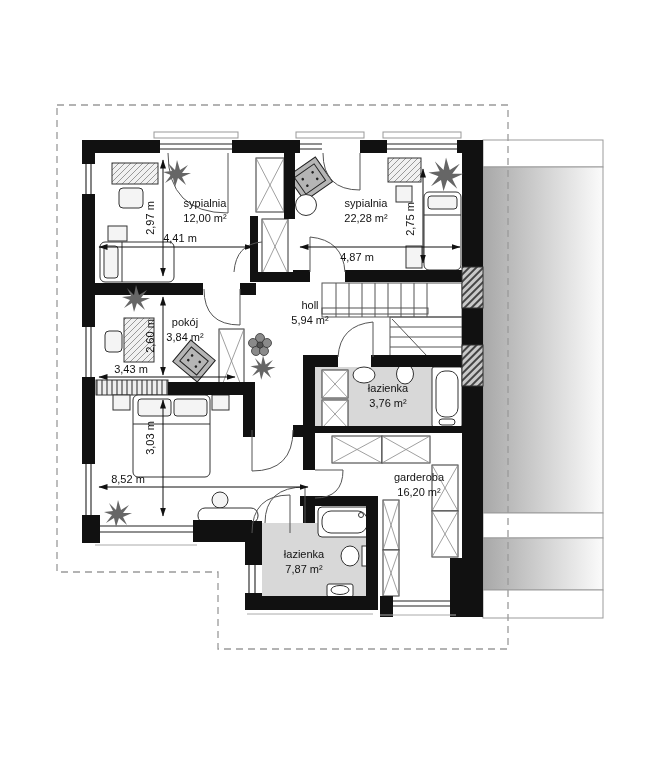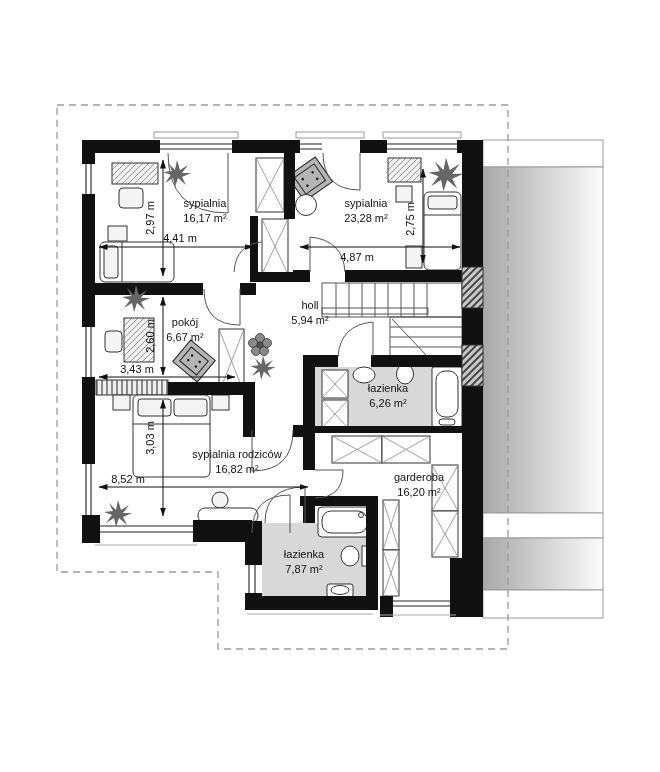--- a/index.html
+++ b/index.html
@@ -312,52 +312,48 @@
           <circle cx="-4" cy="6" r="4.5"></circle>
       <circle cx="4" cy="6" r="4.5"></circle>
           <circle cx="7" cy="-2" r="4.5"></circle>
           <circle cx="0" cy="0" r="3" fill="#555"></circle>
     </g>
   </g>
 </svg>
 
 <div class="label" style="left:205px;top:211px">
   <div>sypialnia</div>
-  <div>16,17 m²</div>
+  <div>12,00 m²</div>
 </div>
 <div class="label" style="left:366px;top:211px">
   <div>sypialnia</div>
-  <div>23,28 m²</div>
+  <div>22,28 m²</div>
 </div>
 <div class="label" style="left:185px;top:330px">
   <div>pokój</div>
-  <div>6,67 m²</div>
+  <div>3,84 m²</div>
 </div>
 <div class="label" style="left:310px;top:313px">
   <div>holl</div>
   <div>5,94 m²</div>
 </div>
 <div class="label" style="left:388px;top:396px">
   <div>łazienka</div>
-  <div>6,26 m²</div>
-</div>
-<div class="label" style="left:237px;top:462px">
-  <div>sypialnia rodziców</div>
-  <div>16,82 m²</div>
+  <div>3,76 m²</div>
 </div>
 <div class="label" style="left:419px;top:485px">
   <div>garderoba</div>
   <div>16,20 m²</div>
 </div>
 <div class="label" style="left:304px;top:562px">
   <div>łazienka</div>
   <div>7,87 m²</div>
 </div>
 
 <div class="dim rot" style="left:150px;top:218px">2,97 m</div>
 <div class="dim" style="left:180px;top:238px">4,41 m</div>
 <div class="dim" style="left:357px;top:257px">4,87 m</div>
 <div class="dim rot" style="left:410px;top:219px">2,75 m</div>
 <div class="dim rot" style="left:150px;top:336px">2,60 m</div>
-<div class="dim" style="left:137px;top:369px">3,43 m</div>
+<div class="dim" style="left:131px;top:369px">3,43 m</div>
 <div class="dim rot" style="left:150px;top:438px">3,03 m</div>
 <div class="dim" style="left:128px;top:479px">8,52 m</div>
 </div>
 
 </body></html>

